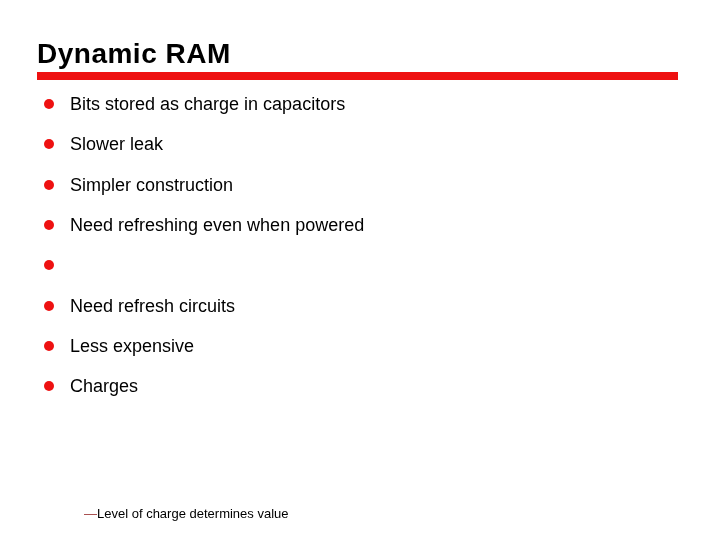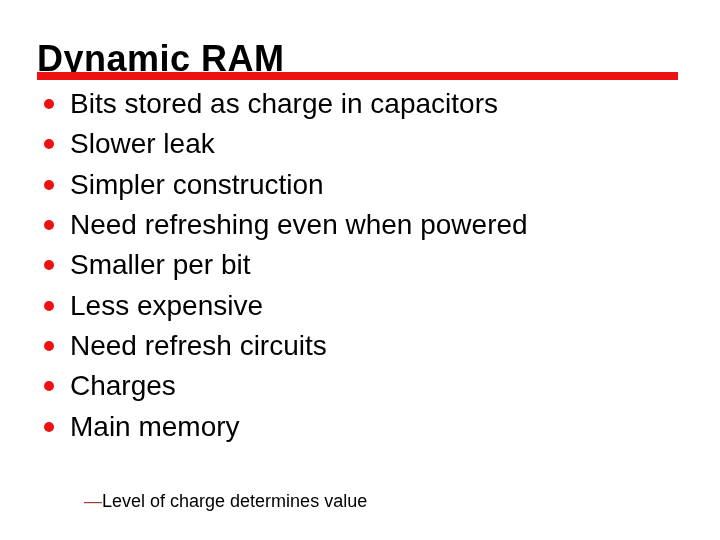--- a/index.html
+++ b/index.html
@@ -18,21 +18,21 @@
     position: relative;
     width: 720px;
     height: 540px;
     background: var(--bg, #FFFFFF);
   }
   .slide-title {
     position: absolute;
     left: 37px;
     top: 38px;
     margin: 0;
-    font-size: 36px;
+    font-size: 28px;
     font-weight: bold;
     letter-spacing: 0.5px;
     color: var(--text, #000000);
     white-space: nowrap;
   }
   .title-rule {
     position: absolute;
     left: 37px;
     top: 72px;
     width: 641px;
@@ -55,31 +55,31 @@
   .bullet-dot {
     flex: 0 0 auto;
     width: 10px;
     height: 10px;
     margin-left: 6px;
     margin-right: 16px;
     border-radius: 50%;
     background: var(--accent, #EE1111);
   }
   .bullet-text {
-    font-size: 28px;
+    font-size: 18px;
     line-height: 1;
     white-space: nowrap;
     color: var(--text, #000000);
     text-align: right;
   }
   .sub-bullet {
     position: absolute;
     left: 84px;
-    top: 490px;
-    font-size: 18px;
+    top: 506px;
+    font-size: 13px;
     line-height: 1.3;
     white-space: nowrap;
     color: var(--text, #000000);
   }
   .sub-bullet .dash {
     color: var(--dash, #9E3A3A);
     font-weight: normal;
   }
 </style>
 </head>
@@ -107,41 +107,36 @@
         <span class="bullet-text">Simpler construction</span>
       </li>
 
       <li class="bullet-item">
         <span class="bullet-dot"></span>
         <span class="bullet-text">Need refreshing even when powered</span>
       </li>
 
       <li class="bullet-item">
         <span class="bullet-dot"></span>
-        <span class="bullet-text">Smaller per bit</span>
+      </li>
+
+      <li class="bullet-item">
+        <span class="bullet-dot"></span>
+        <span class="bullet-text">Need refresh circuits</span>
       </li>
 
       <li class="bullet-item">
         <span class="bullet-dot"></span>
         <span class="bullet-text">Less expensive</span>
       </li>
 
       <li class="bullet-item">
         <span class="bullet-dot"></span>
-        <span class="bullet-text">Need refresh circuits</span>
-      </li>
-
-      <li class="bullet-item">
-        <span class="bullet-dot"></span>
         <span class="bullet-text">Charges</span>
       </li>
 
-      <li class="bullet-item">
-        <span class="bullet-dot"></span>
-        <span class="bullet-text">Main memory</span>
-      </li>
 
     </ul>
 
   <div class="sub-bullet">
     <span class="dash">—</span><span>Level of charge determines value</span>
   </div>
 </div>
 
 </body></html>

